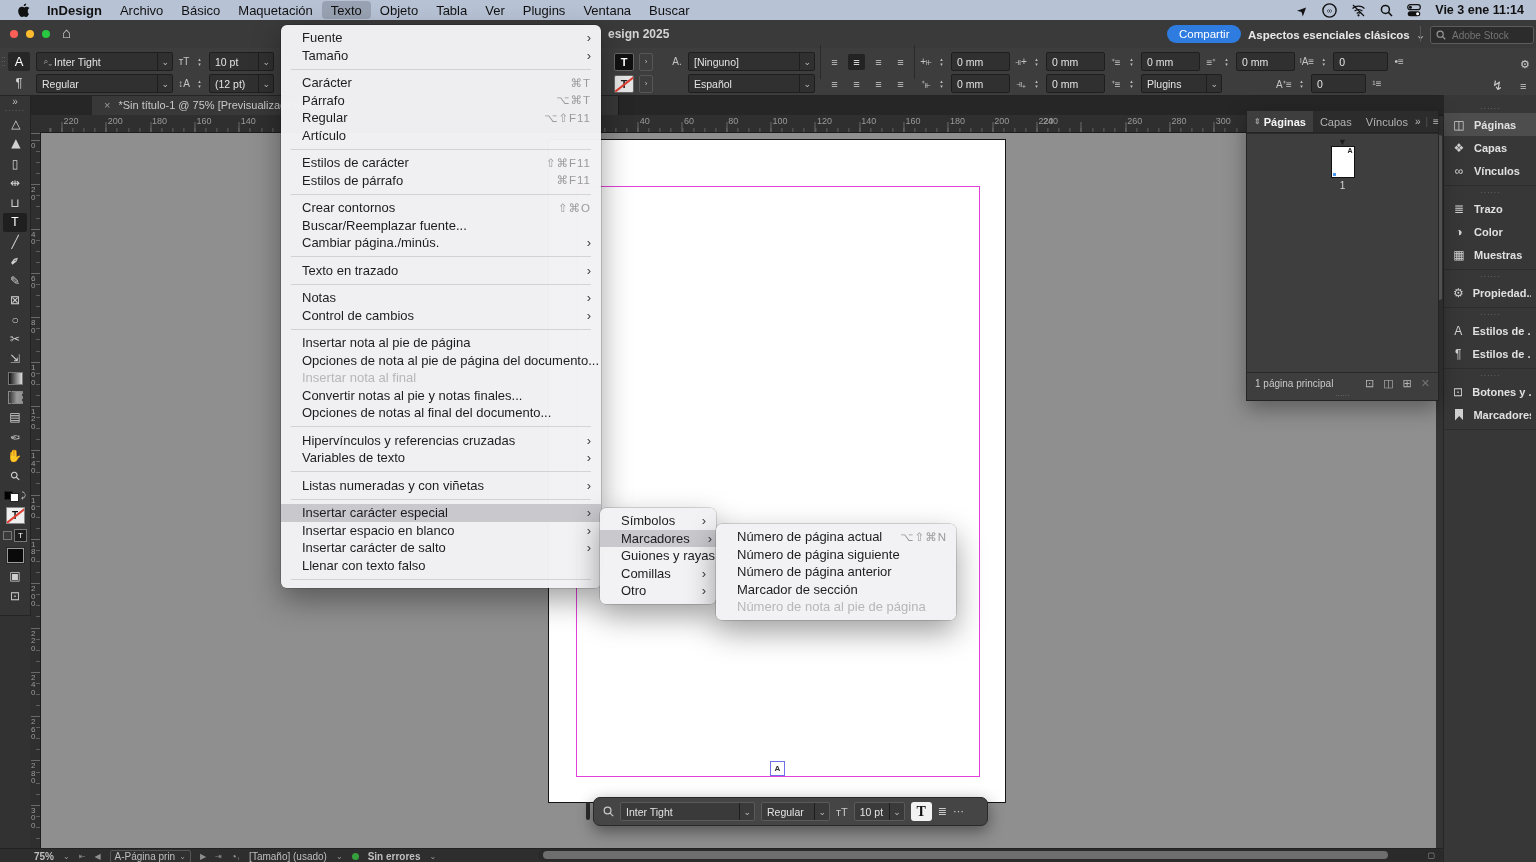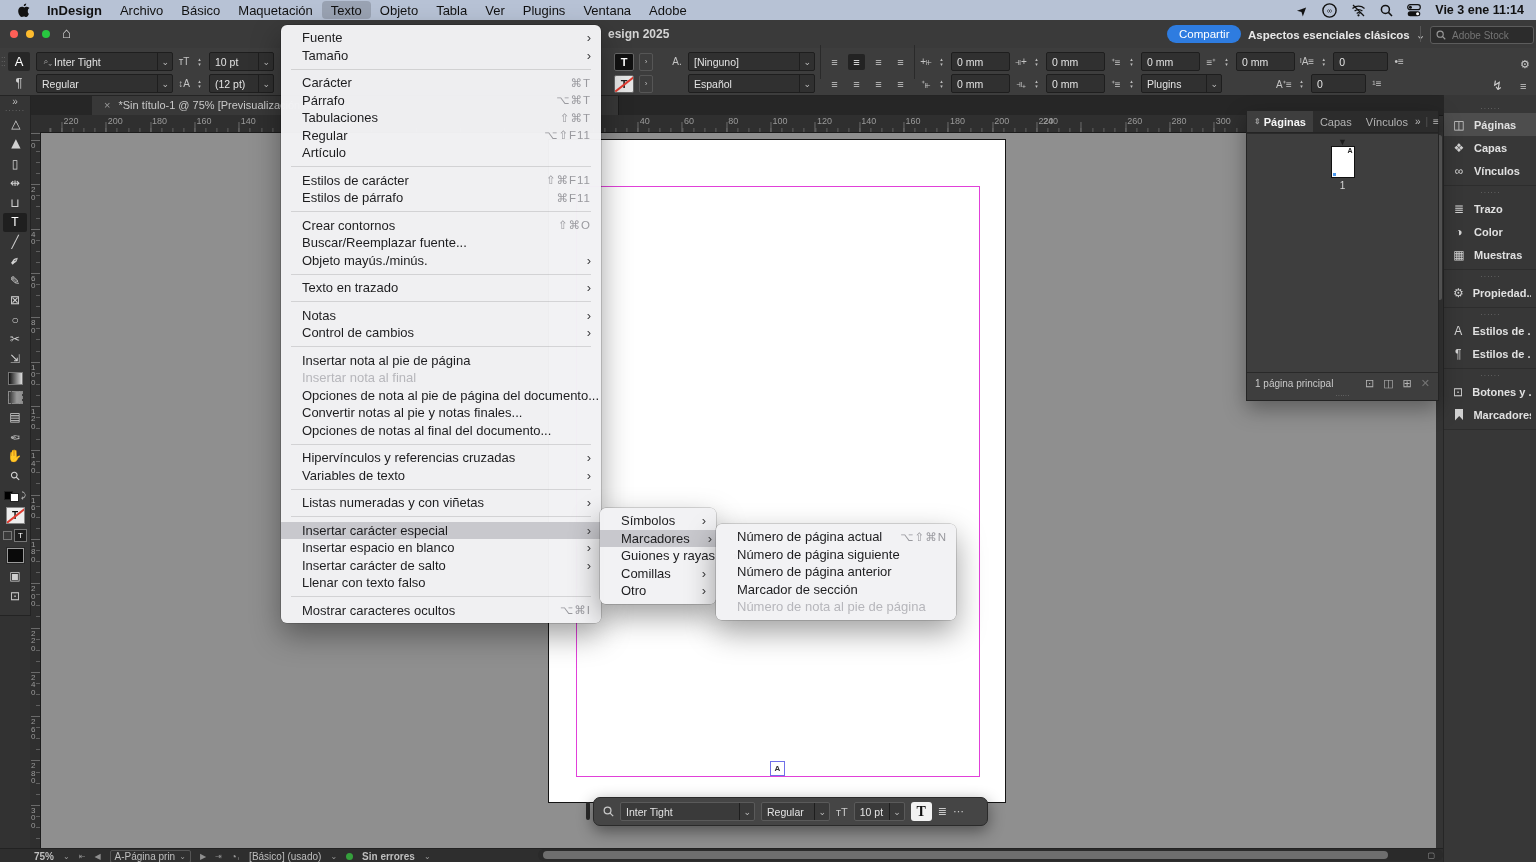--- a/index.html
+++ b/index.html
@@ -209,21 +209,21 @@
       <span class="mb-item bold">InDesign</span>
       <span class="mb-item">Archivo</span>
       <span class="mb-item">Básico</span>
       <span class="mb-item">Maquetación</span>
       <span class="mb-item active">Texto</span>
       <span class="mb-item">Objeto</span>
       <span class="mb-item">Tabla</span>
       <span class="mb-item">Ver</span>
       <span class="mb-item">Plugins</span>
       <span class="mb-item">Ventana</span>
-      <span class="mb-item">Adobe</span>
+      <span class="mb-item">Buscar</span>
     </span>
   <span id="mb-right">
     <span class="plane">➤</span>
     <span>
       <svg width="15" height="15" viewBox="0 0 15 15">
           <circle cx="7.5" cy="7.5" r="6.6" fill="none" stroke="#111" stroke-width="1.4"></circle>
           <text x="7.5" y="10" font-size="7" text-anchor="middle" fill="#111" font-family="Liberation Sans">∞</text>
         </svg>
     </span>
     <span>
@@ -686,21 +686,21 @@
   <span class="chev">⌄</span>
   <span class="nav">⇤</span>
   <span class="nav">◀</span>
   <span id="page-select">
     <span>A-Página prin</span>
     <span class="chev">⌄</span>
   </span>
   <span class="nav">▶</span>
   <span class="nav">⇥</span>
   <span style="color:#9a9a9a">◔˒</span>
-  <span>[Básico] (usado)</span>
+  <span>[Tamaño] (usado)</span>
   <span class="chev">⌄</span>
   <span id="ok-dot"></span>
   <span style="font-weight:bold">Sin errores</span>
   <span class="chev">⌄</span>
 </div>
 <div id="hscroll">
   <div class="thumb"></div>
   <span class="mini">▢</span>
 </div>
 
@@ -716,24 +716,20 @@
     <div class="msep"></div>
     <div class="mitem">
       <span class="lbl">Carácter</span>
       <span class="sc">⌘T</span>
     </div>
     <div class="mitem">
       <span class="lbl">Párrafo</span>
       <span class="sc">⌥⌘T</span>
     </div>
     <div class="mitem">
-      <span class="lbl">Tabulaciones</span>
-      <span class="sc">⇧⌘T</span>
-    </div>
-    <div class="mitem">
       <span class="lbl">Regular</span>
       <span class="sc">⌥⇧F11</span>
     </div>
     <div class="mitem">
       <span class="lbl">Artículo</span>
     </div>
     <div class="msep"></div>
     <div class="mitem">
       <span class="lbl">Estilos de carácter</span>
       <span class="sc">⇧⌘F11</span>
@@ -744,48 +740,48 @@
     </div>
     <div class="msep"></div>
     <div class="mitem">
       <span class="lbl">Crear contornos</span>
       <span class="sc">⇧⌘O</span>
     </div>
     <div class="mitem">
       <span class="lbl">Buscar/Reemplazar fuente...</span>
     </div>
     <div class="mitem">
-      <span class="lbl">Objeto mayús./minús.</span>
+      <span class="lbl">Cambiar página./minús.</span>
       <span class="arr">›</span>
     </div>
     <div class="msep"></div>
     <div class="mitem">
       <span class="lbl">Texto en trazado</span>
       <span class="arr">›</span>
     </div>
     <div class="msep"></div>
     <div class="mitem">
       <span class="lbl">Notas</span>
       <span class="arr">›</span>
     </div>
     <div class="mitem">
       <span class="lbl">Control de cambios</span>
       <span class="arr">›</span>
     </div>
     <div class="msep"></div>
     <div class="mitem">
       <span class="lbl">Insertar nota al pie de página</span>
+    </div>
+    <div class="mitem">
+      <span class="lbl">Opciones de nota al pie de página del documento...</span>
     </div>
     <div class="mitem disabled">
       <span class="lbl">Insertar nota al final</span>
     </div>
     <div class="mitem">
-      <span class="lbl">Opciones de nota al pie de página del documento...</span>
-    </div>
-    <div class="mitem">
       <span class="lbl">Convertir notas al pie y notas finales...</span>
     </div>
     <div class="mitem">
       <span class="lbl">Opciones de notas al final del documento...</span>
     </div>
     <div class="msep"></div>
     <div class="mitem">
       <span class="lbl">Hipervínculos y referencias cruzadas</span>
       <span class="arr">›</span>
     </div>
@@ -808,24 +804,20 @@
       <span class="arr">›</span>
     </div>
     <div class="mitem">
       <span class="lbl">Insertar carácter de salto</span>
       <span class="arr">›</span>
     </div>
     <div class="mitem">
       <span class="lbl">Llenar con texto falso</span>
     </div>
     <div class="msep"></div>
-    <div class="mitem">
-      <span class="lbl">Mostrar caracteres ocultos</span>
-      <span class="sc">⌥⌘I</span>
-    </div>
   </div>
 <div class="menu" id="submenu-special">
     <div class="mitem">
       <span class="lbl">Símbolos</span>
       <span class="arr">›</span>
     </div>
     <div class="mitem hl">
       <span class="lbl">Marcadores</span>
       <span class="arr">›</span>
     </div>

